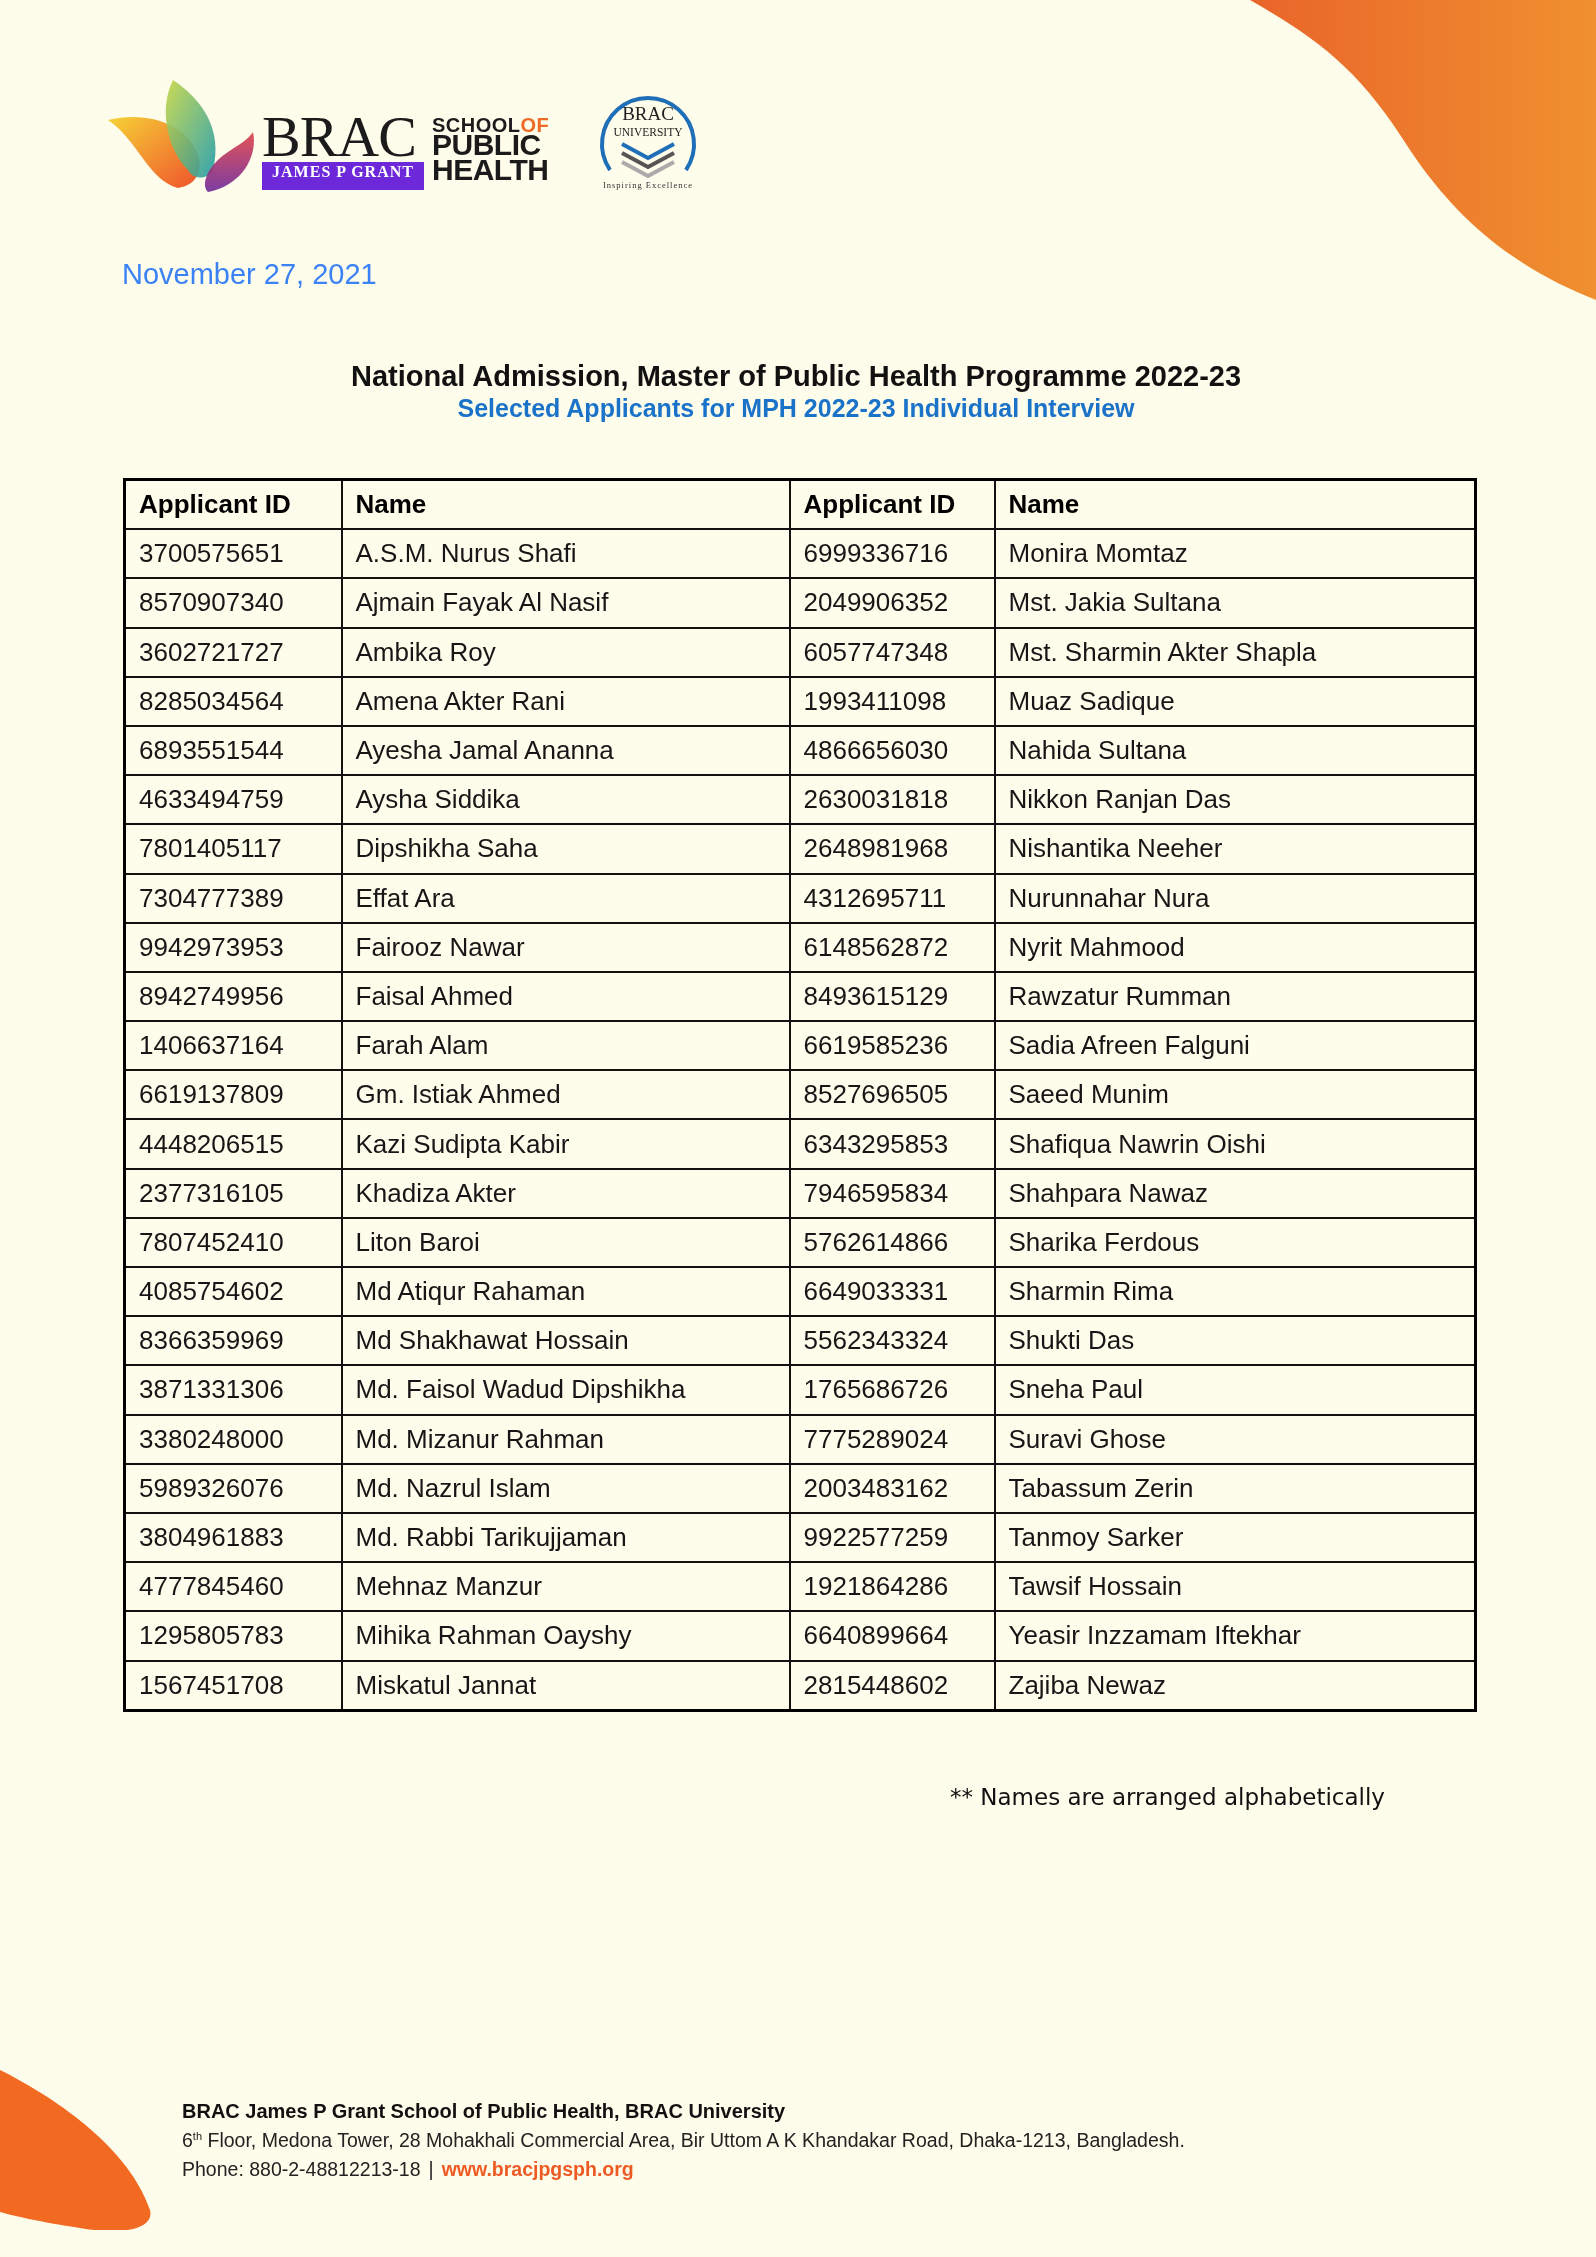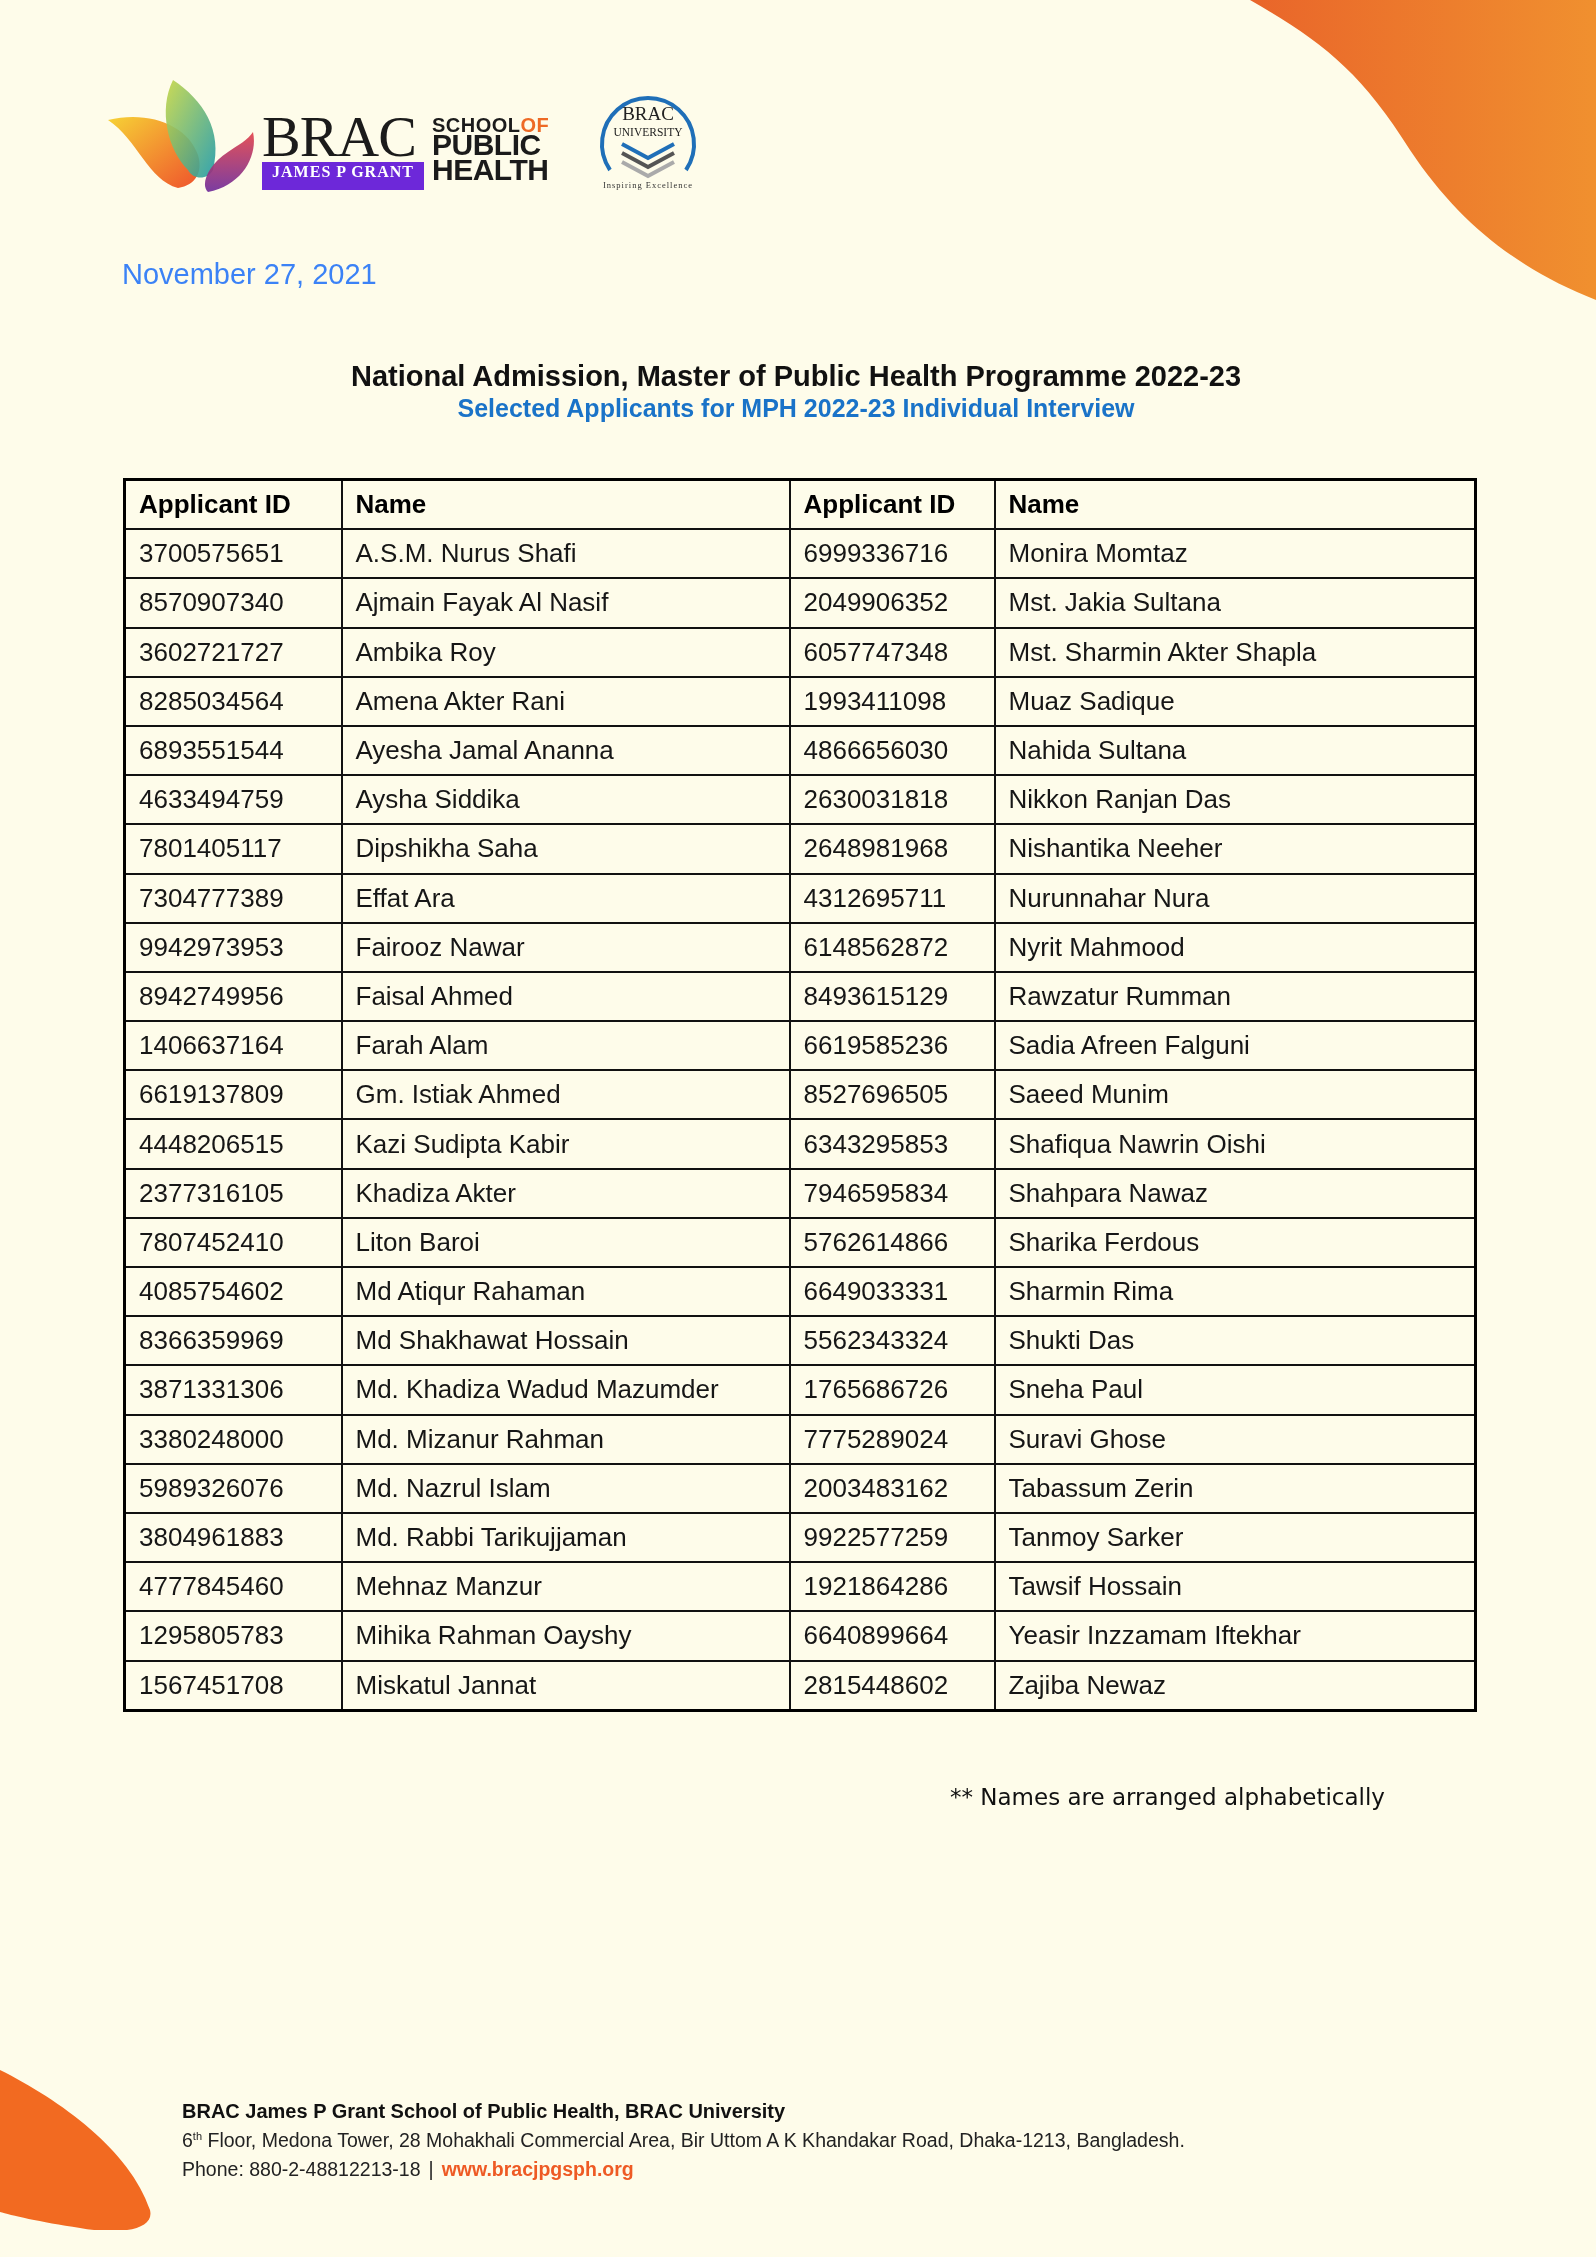--- a/index.html
+++ b/index.html
@@ -252,21 +252,21 @@
         <td>Sharmin Rima</td>
       </tr>
       <tr>
         <td>8366359969</td>
         <td>Md Shakhawat Hossain</td>
         <td>5562343324</td>
         <td>Shukti Das</td>
       </tr>
       <tr>
         <td>3871331306</td>
-        <td>Md. Khadiza Wadud Mazumder</td>
+        <td>Md. Faisol Wadud Dipshikha</td>
         <td>1765686726</td>
         <td>Sneha Paul</td>
       </tr>
       <tr>
         <td>3380248000</td>
         <td>Md. Mizanur Rahman</td>
         <td>7775289024</td>
         <td>Suravi Ghose</td>
       </tr>
       <tr>

